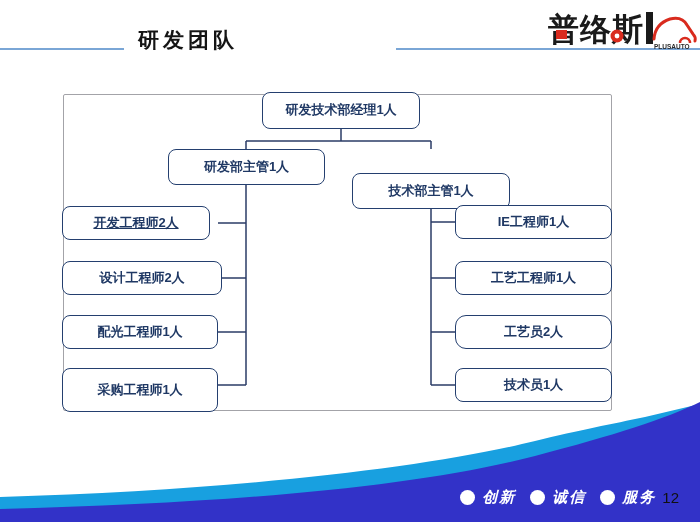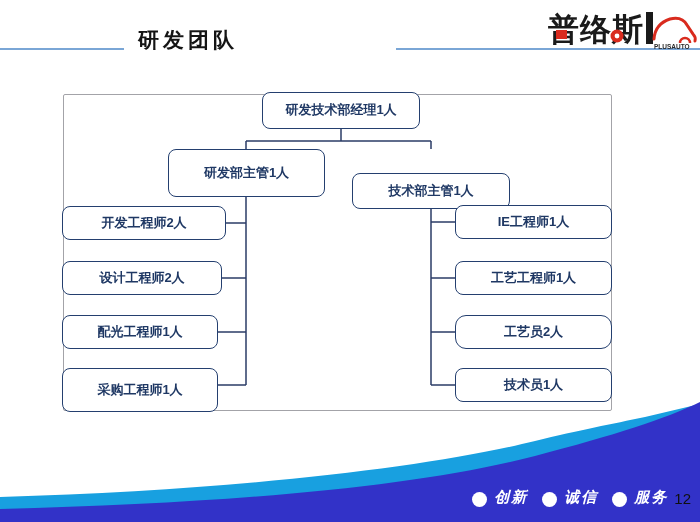--- a/index.html
+++ b/index.html
@@ -26,22 +26,22 @@
   .obox{
     position:absolute;background:#ffffff;
     border:1.5px solid #243f6f;border-radius:8px;
     display:flex;flex-direction:row;align-items:center;justify-content:center;
     color:#1f3864;font-weight:700;font-size:13px;line-height:1.25;
     box-sizing:border-box;text-align:center;
   }
   
   .wave-svg{position:absolute;left:0;top:390px;width:700px;height:132px;}
   .footer-row{
-    position:absolute;top:487px;right:8px;height:20px;
-    display:flex;align-items:flex-end;
+    position:absolute;top:487px;right:20px;height:20px;
+    display:flex;align-items:center;
   }
   .fdot{
     width:15px;height:15px;border-radius:50%;background:#ffffff;
     margin-right:7px;flex:0 0 auto;
   }
   .fword{
     color:#ffffff;font-weight:700;font-style:italic;font-size:15px;
     letter-spacing:2px;margin-right:14px;white-space:nowrap;
   }
   .pagenum{color:#101010;font-size:15px;margin-left:2px;margin-right:1px;}
@@ -83,28 +83,28 @@
     <path d="M431,332 H455"></path>
     <path d="M431,385 H455"></path>
   </g>
 </svg>
 
 <div class="obox" style="left:262px;top:92px;width:158px;height:37px;">
   <span>研发技术部经理</span>
   <span>1人</span>
 </div>
 
-<div class="obox" style="left:168px;top:149px;width:157px;height:48px;">
+<div class="obox" style="left:168px;top:149px;width:157px;height:36px;">
   <span>研发部主管1人</span>
 </div>
 <div class="obox" style="left:352px;top:149px;width:158px;height:36px;margin-top:24px;">
   <span>技术部主管1人</span>
 </div>
 
-<div class="obox" style="left:62px;top:206px;width:164px;height:34px;">
+<div class="obox" style="left:62px;top:206px;width:148px;height:34px;text-decoration:underline;">
   <span>开发工程师2人</span>
 </div>
 <div class="obox" style="left:62px;top:261px;width:160px;height:34px;">
   <span>设计工程师2人</span>
 </div>
 <div class="obox" style="left:62px;top:315px;width:156px;height:34px;">
   <span>配光工程师1人</span>
 </div>
 <div class="obox" style="left:62px;top:368px;width:156px;height:44px;">
   <span>采购工程师1人</span>

